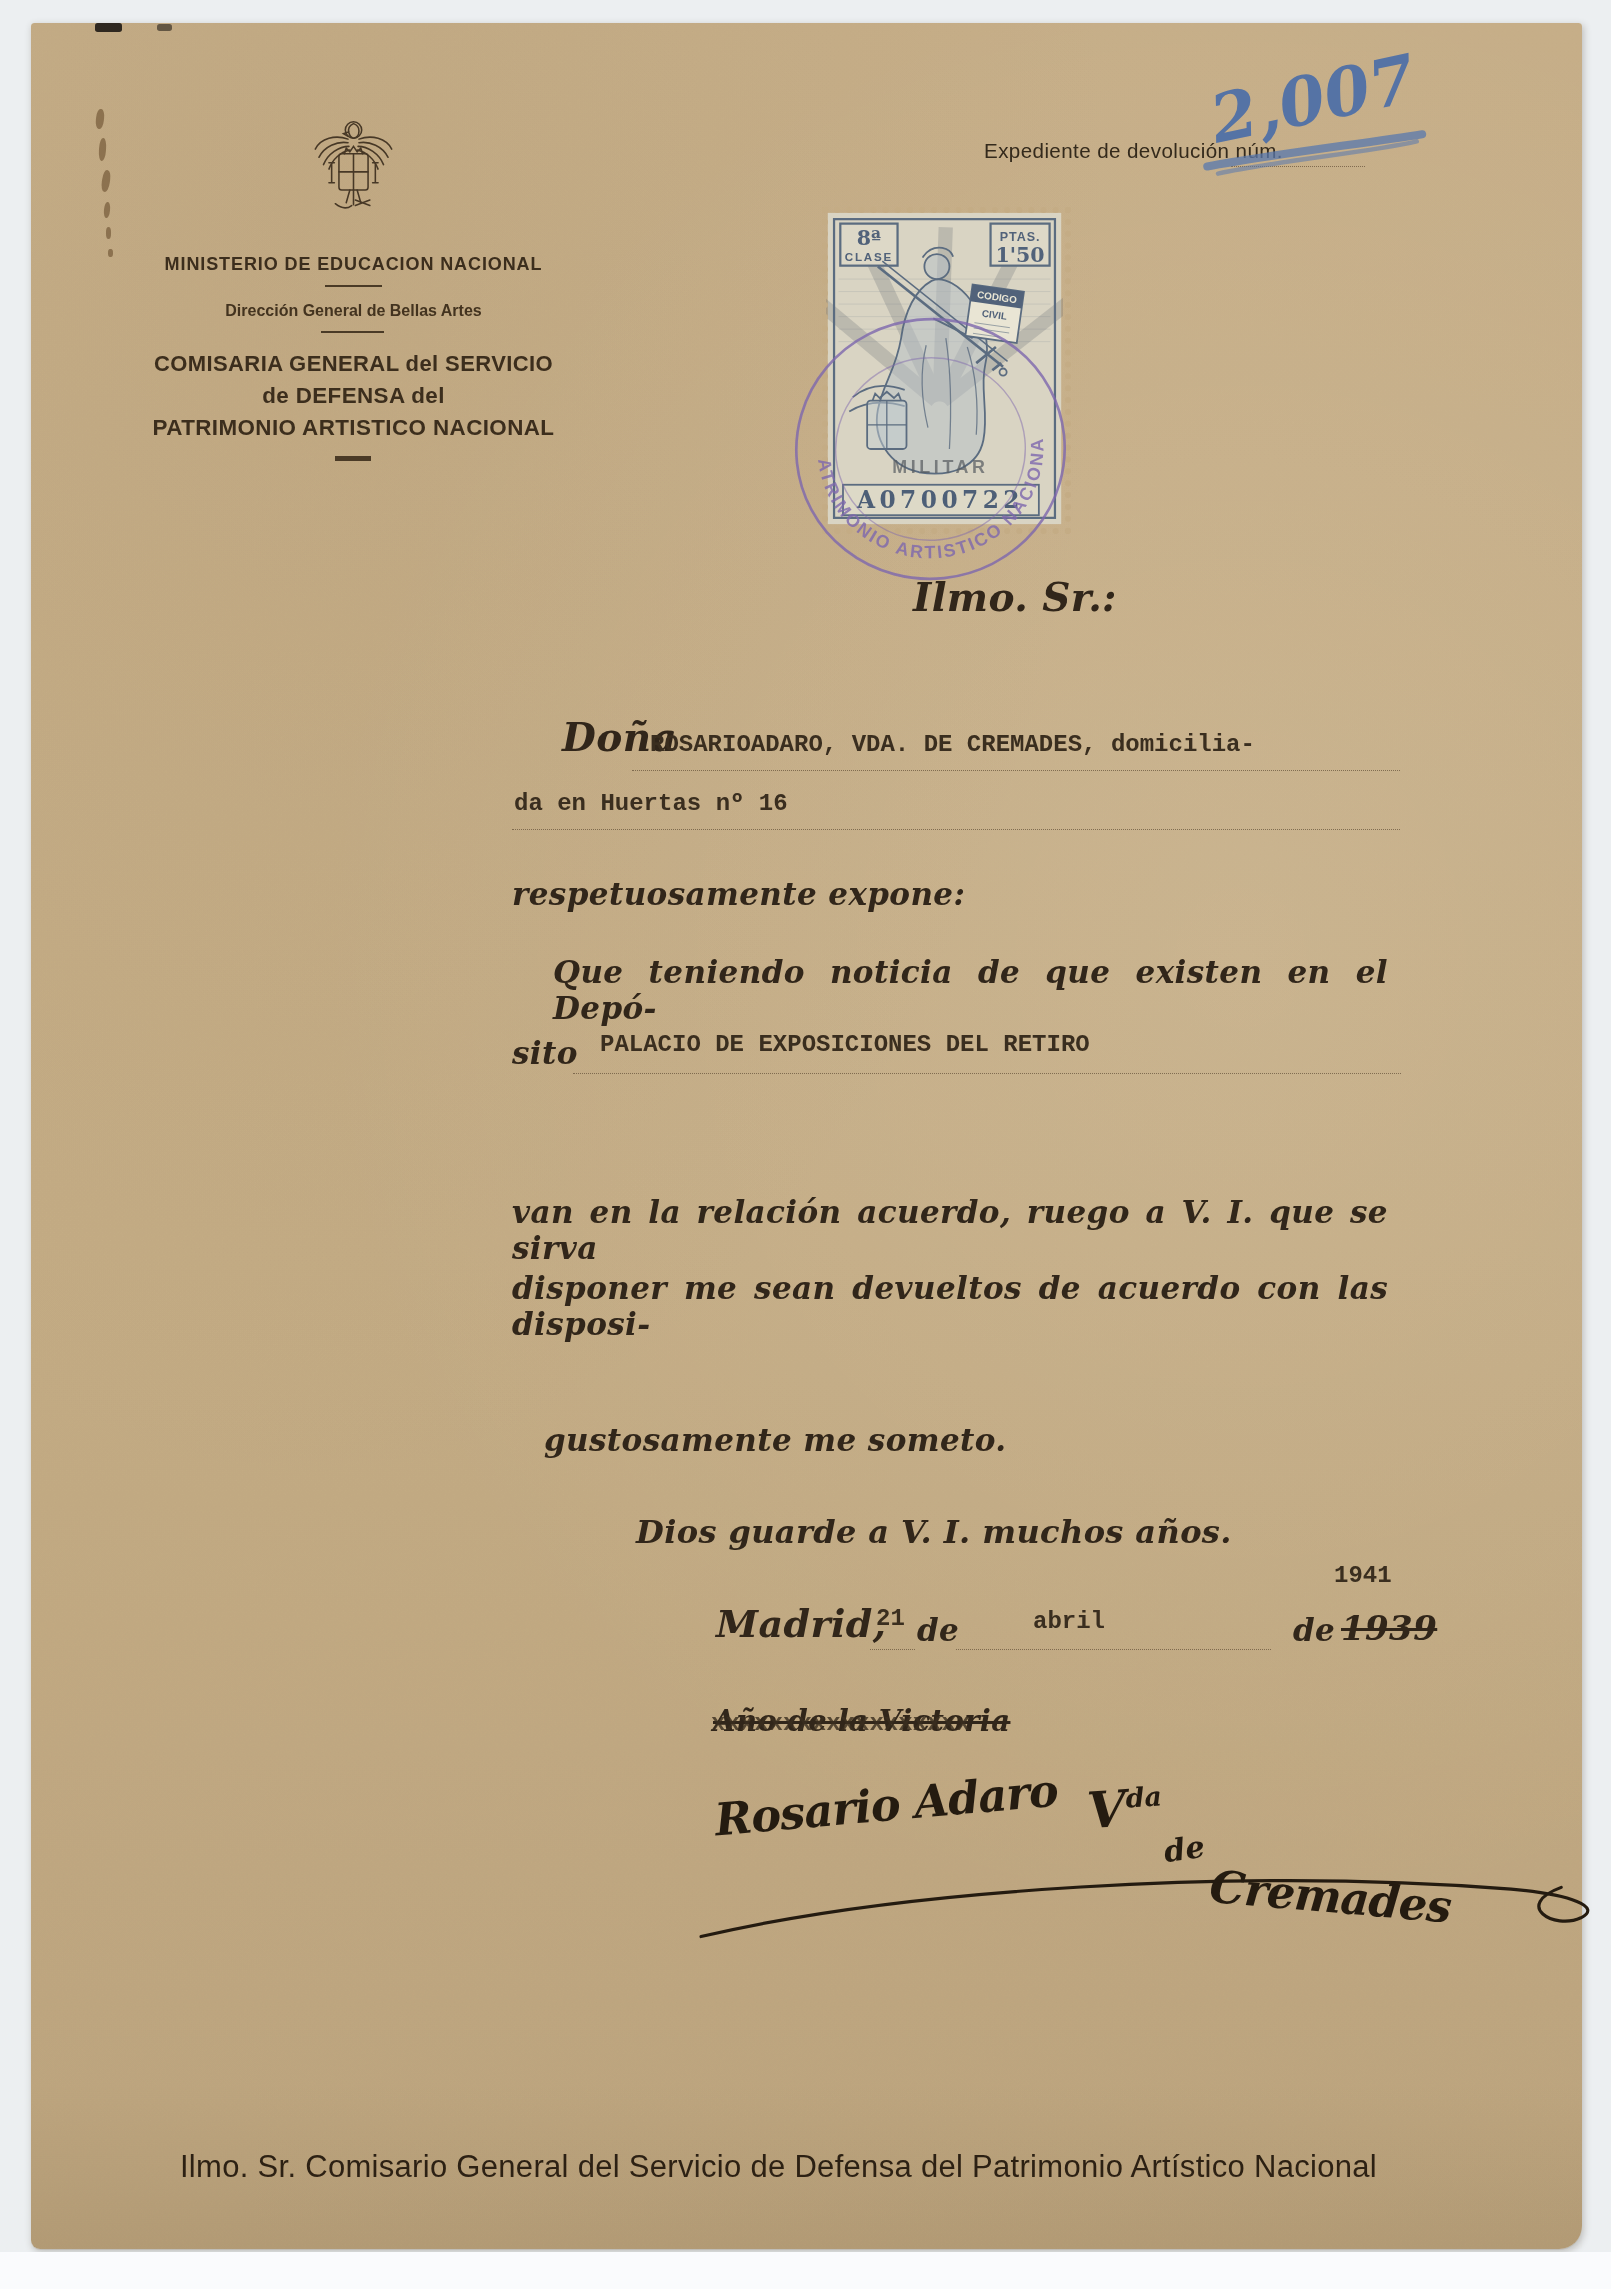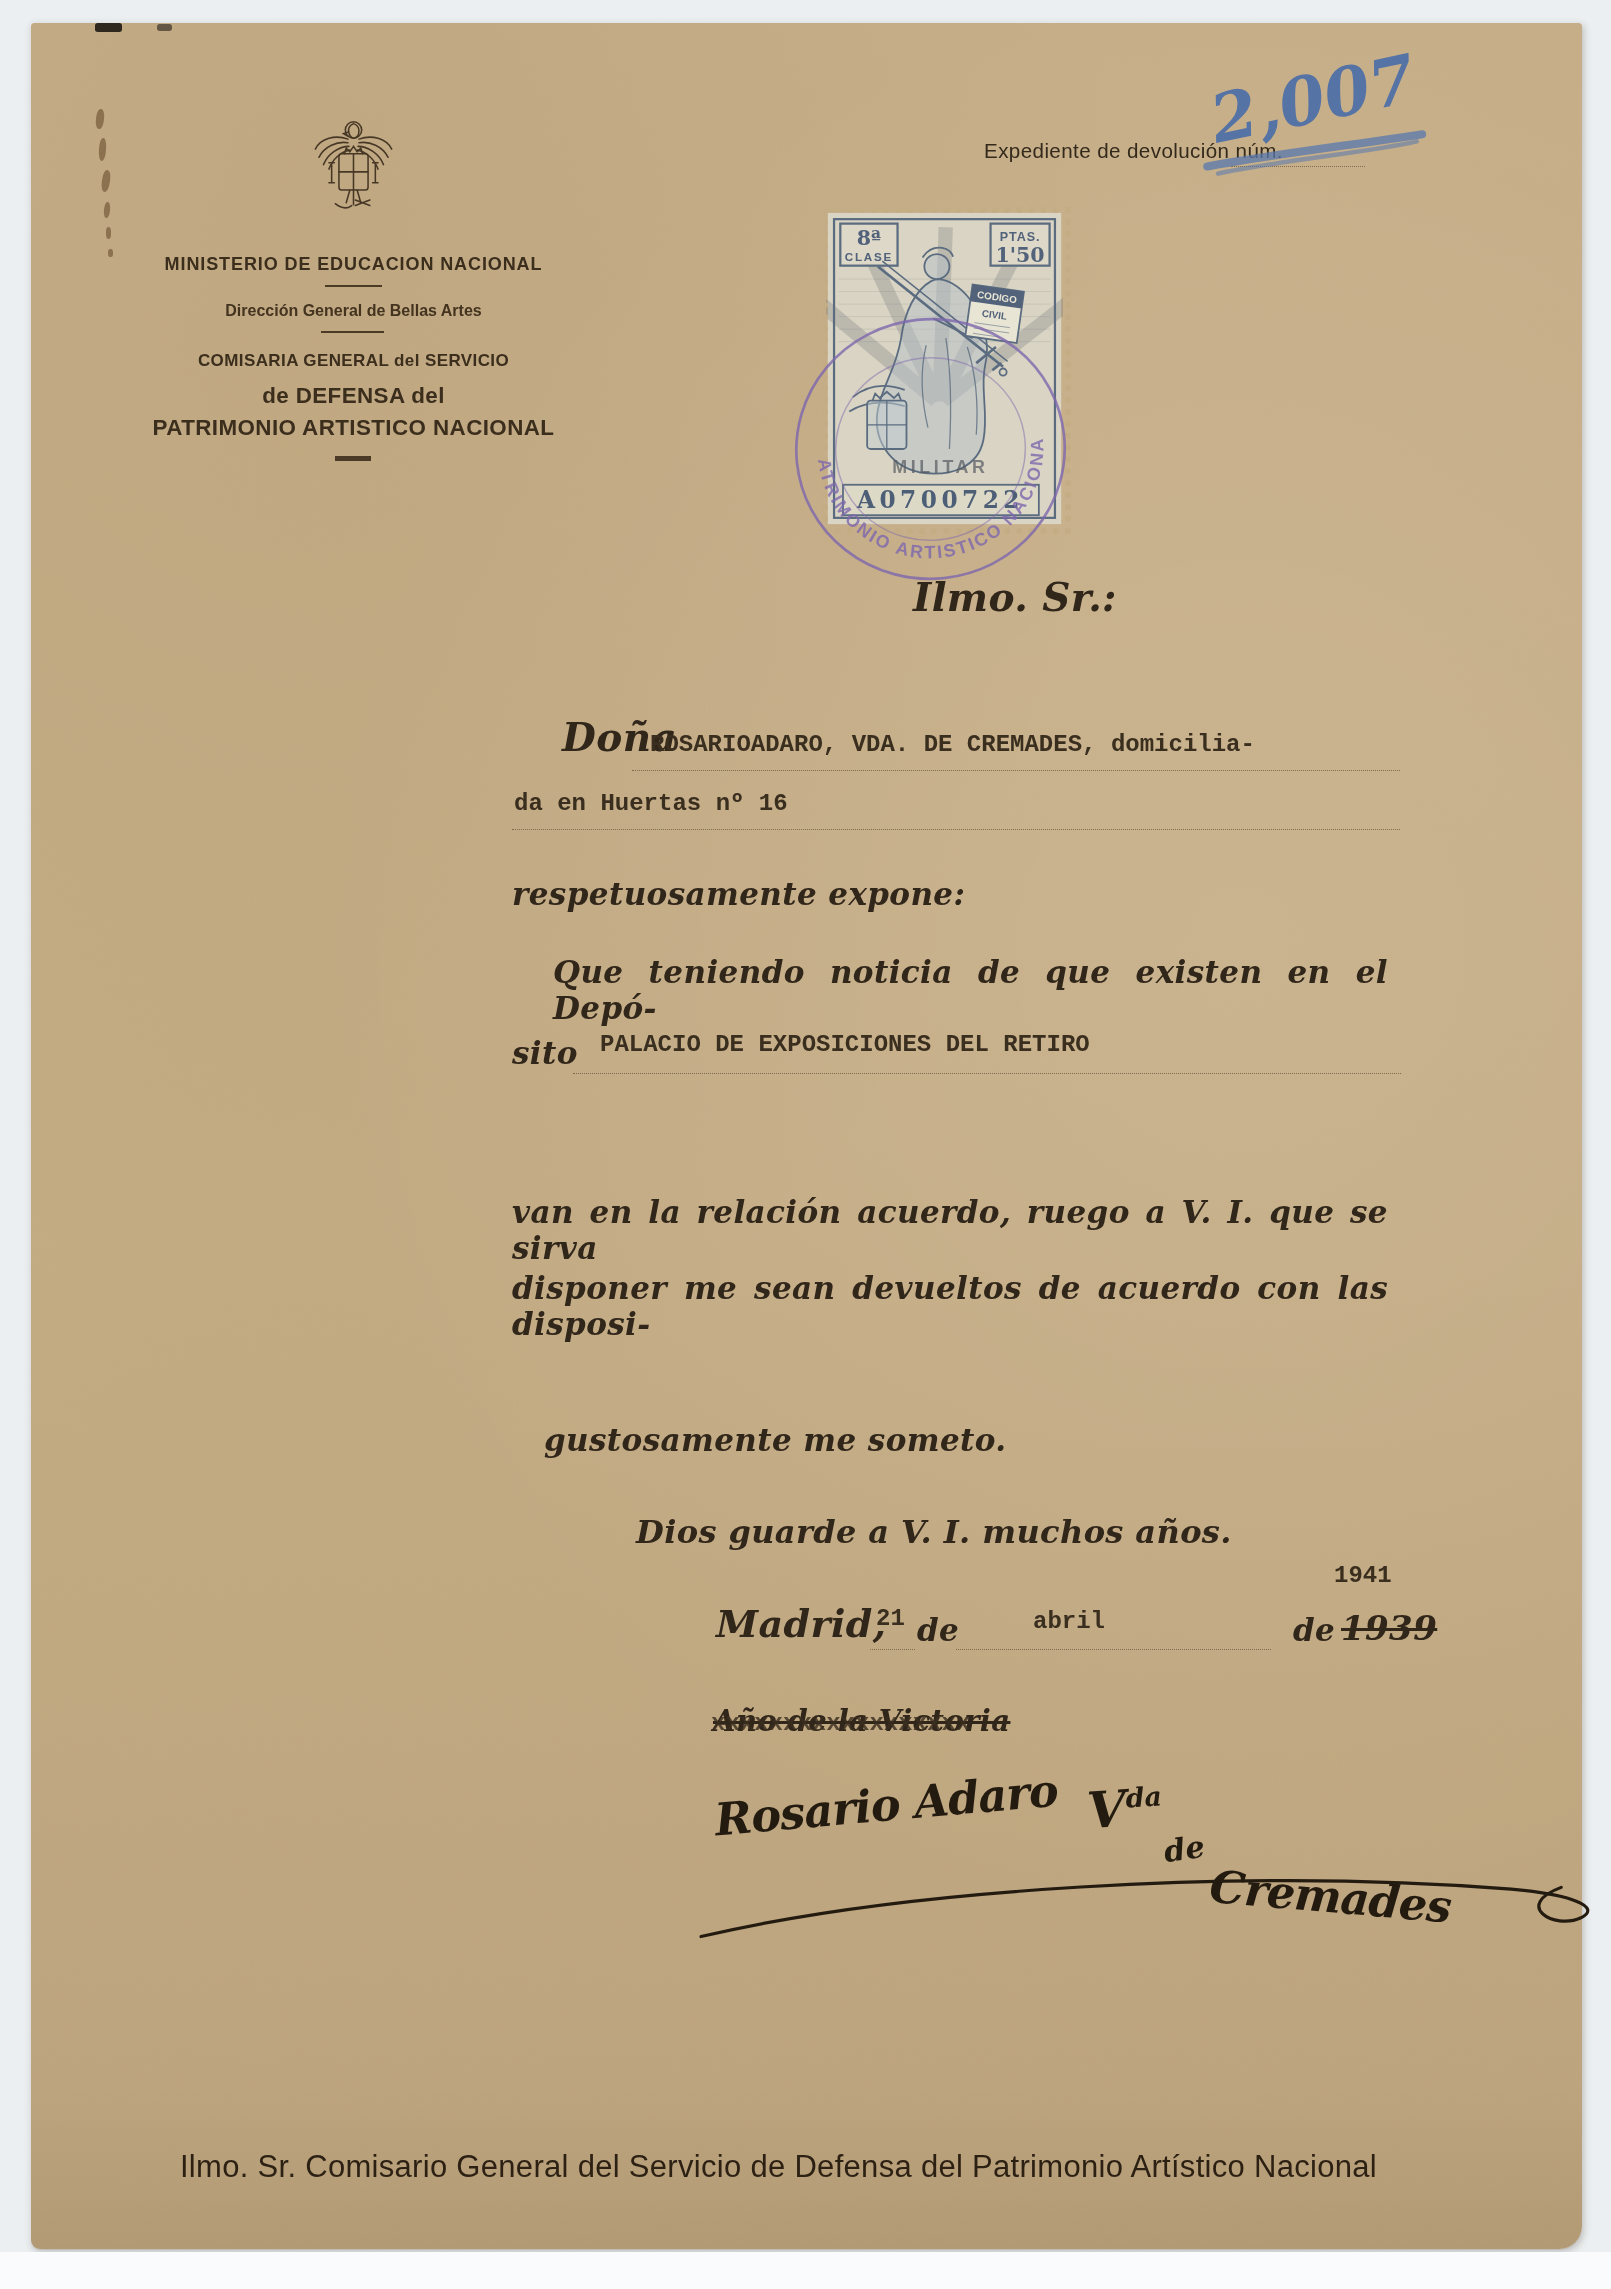--- a/index.html
+++ b/index.html
@@ -66,21 +66,21 @@
         <path d="M50 39 v40 M34 59 h32"></path>
         <path d="M26 49 v22 M23 49 h6 M23 71 h6 M74 49 v22 M71 49 h6 M71 71 h6"></path>
         <path d="M46 79 l-4 14 M50 79 v16 M54 79 l4 14"></path>
         <path d="M30 94 q10 8 18 2 M52 96 l16 -6 M52 90 l16 6"></path>
       </g>
     </svg>
     <div class="abs sans center" style="left:63px;top:231px;width:519px;font-size:18px;font-weight:700;letter-spacing:0.9px;">MINISTERIO DE EDUCACION NACIONAL</div>
     <div class="abs rule" style="left:294px;top:262px;width:57px;height:1.8px;"></div>
     <div class="abs sans center" style="left:63px;top:279px;width:519px;font-size:16px;font-weight:700;color:#43331f;">Dirección General de Bellas Artes</div>
     <div class="abs rule" style="left:290px;top:308px;width:63px;height:1.8px;"></div>
-    <div class="abs sans center" style="left:63px;top:328px;width:519px;font-size:17px;font-weight:700;letter-spacing:0.4px;">COMISARIA GENERAL del SERVICIO</div>
+    <div class="abs sans center" style="left:63px;top:328px;width:519px;font-size:22px;font-weight:700;letter-spacing:0.4px;">COMISARIA GENERAL del SERVICIO</div>
     <div class="abs sans center" style="left:63px;top:360px;width:519px;font-size:22.4px;font-weight:700;letter-spacing:0.4px;">de DEFENSA del</div>
     <div class="abs sans center" style="left:63px;top:392px;width:519px;font-size:22.4px;font-weight:700;letter-spacing:0.4px;">PATRIMONIO ARTISTICO NACIONAL</div>
     <div class="abs rule" style="left:304px;top:433px;width:36px;height:4.5px;"></div>
 
     <svg class="abs" style="left:795px;top:188px;width:237px;height:315px;" viewBox="0 0 265 352">
       <rect x="2" y="2" width="261" height="348" fill="#d9d4c3"></rect>
       <g opacity=".16" stroke="#5b6c80" stroke-width="1">
         <path d="M14 76 h237 M14 90 h237 M14 104 h237 M14 118 h237 M14 132 h237 M14 146 h237"></path>
       </g>
       <g fill="#565d68" opacity=".22">

